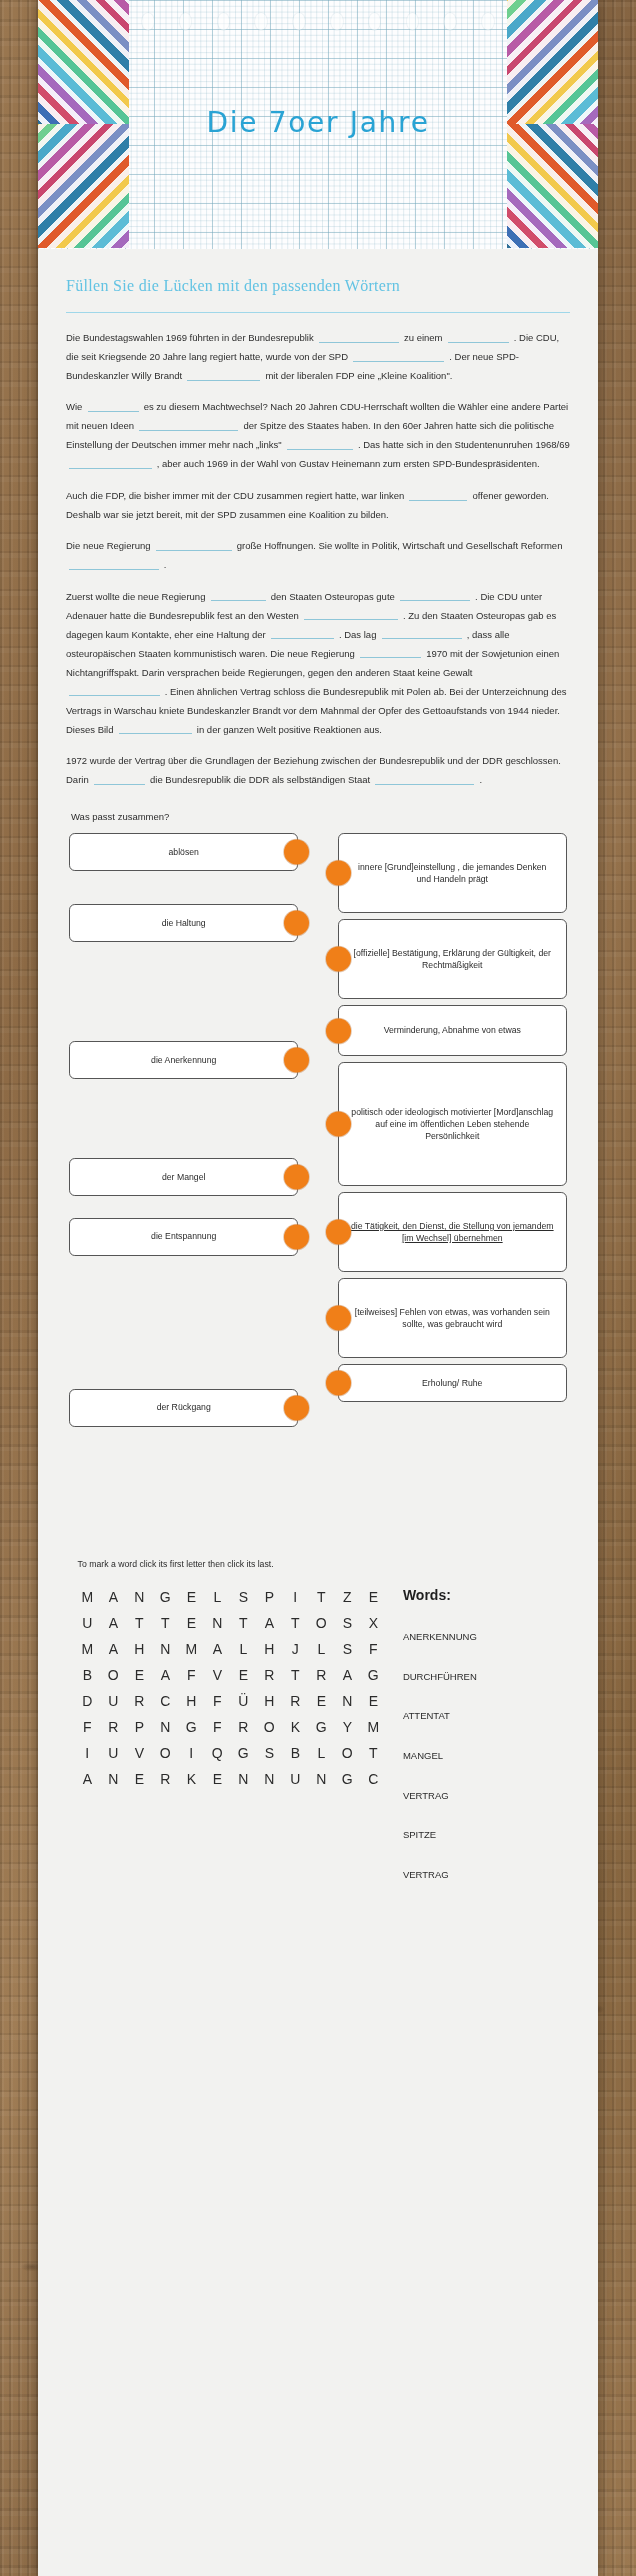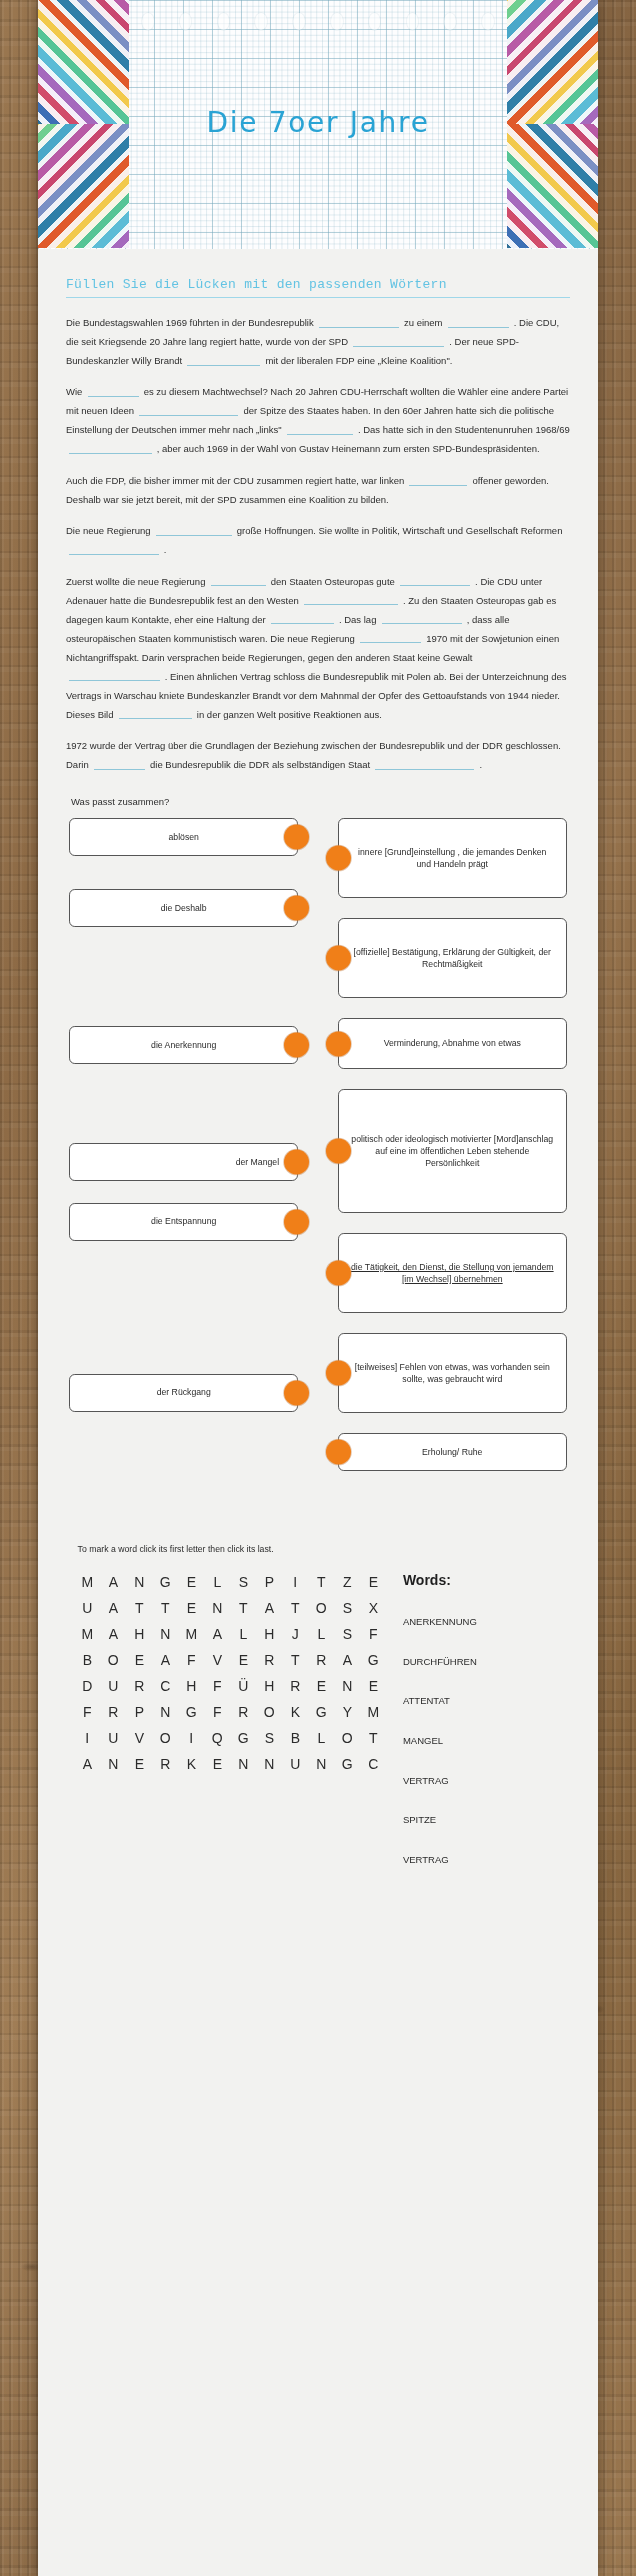--- a/index.html
+++ b/index.html
@@ -127,23 +127,23 @@
     font-family:"DejaVu Sans", sans-serif;
     font-size:28px; letter-spacing:1.7px;
     color:#29a3d4;
     font-weight:400;
   }
 
   
   #content{ padding:21.5px 28px 0 28px; }
 
   .section-heading{
-    font-family:Liberation Mono, monospace;
-    color:#63c3e3; font-size:13px; letter-spacing:0.3px;
-    padding-bottom:5px;
+    font-family:Liberation Serif, serif;
+    color:#63c3e3; font-size:16px; letter-spacing:0.3px;
+    padding-bottom:17px;
     border-bottom:0.8px solid #9fd7e9;
     margin:6.6px 0 15px 0;
   }
 
   .para{
     font-size:9.5px; line-height:19px; color:#2e2e2e;
     margin:0 0 12.4px 0; text-align:left;
   }
   .blank{
     display:inline-block;
@@ -165,21 +165,21 @@
     border:0.8px solid #555;
     border-radius:5.8px;
     font-size:8.7px;
     line-height:12.4px;
     color:#2b2b2b;
     display:flex; align-items:center; justify-content:center;
     text-align:center;
     padding:7.5px 18px;
   }
   .card.left-card{ min-height:38px; margin-bottom:21.5px; }
-  .card.right-card{ margin-bottom:20px; padding:8.3px 11.6px; }
+  .card.right-card{ margin-bottom:6px; padding:8.3px 11.6px; }
   .dot{
     position:absolute;
     width:25px; height:25px; border-radius:50%;
     background:#f07f18;
     box-shadow:0 0 0 0.8px rgba(200,140,90,.5);
   }
   .left-card .dot{ right:-12.4px; top:50%; transform:translateY(-50%); }
   .right-card .dot{ left:-12.4px; top:50%; transform:translateY(-50%); }
 
   
@@ -257,28 +257,28 @@
 
     <div class="match-title">Was passt zusammen?</div>
 
     <div id="match-wrap">
       <div id="match-left">
           <div class="card left-card" style="margin-bottom: 33px;">
             <span>ablösen</span>
             <span class="dot"></span>
           </div>
           <div class="card left-card" style="margin-bottom: 99px;">
-            <span>die Deshalb</span>
+            <span>die Haltung</span>
             <span class="dot"></span>
           </div>
           <div class="card left-card" style="margin-bottom: 79px;">
             <span>die Anerkennung</span>
             <span class="dot"></span>
           </div>
-          <div class="card left-card" style=" justify-content: flex-end;">
+          <div class="card left-card" style="">
             <span>der Mangel</span>
             <span class="dot"></span>
           </div>
           <div class="card left-card" style="margin-bottom: 133px; justify-content: center;">
             <span>die Entspannung</span>
             <span class="dot"></span>
           </div>
           <div class="card left-card" style="margin-bottom: 99px;">
             <span>der Rückgang</span>
             <span class="dot"></span>

